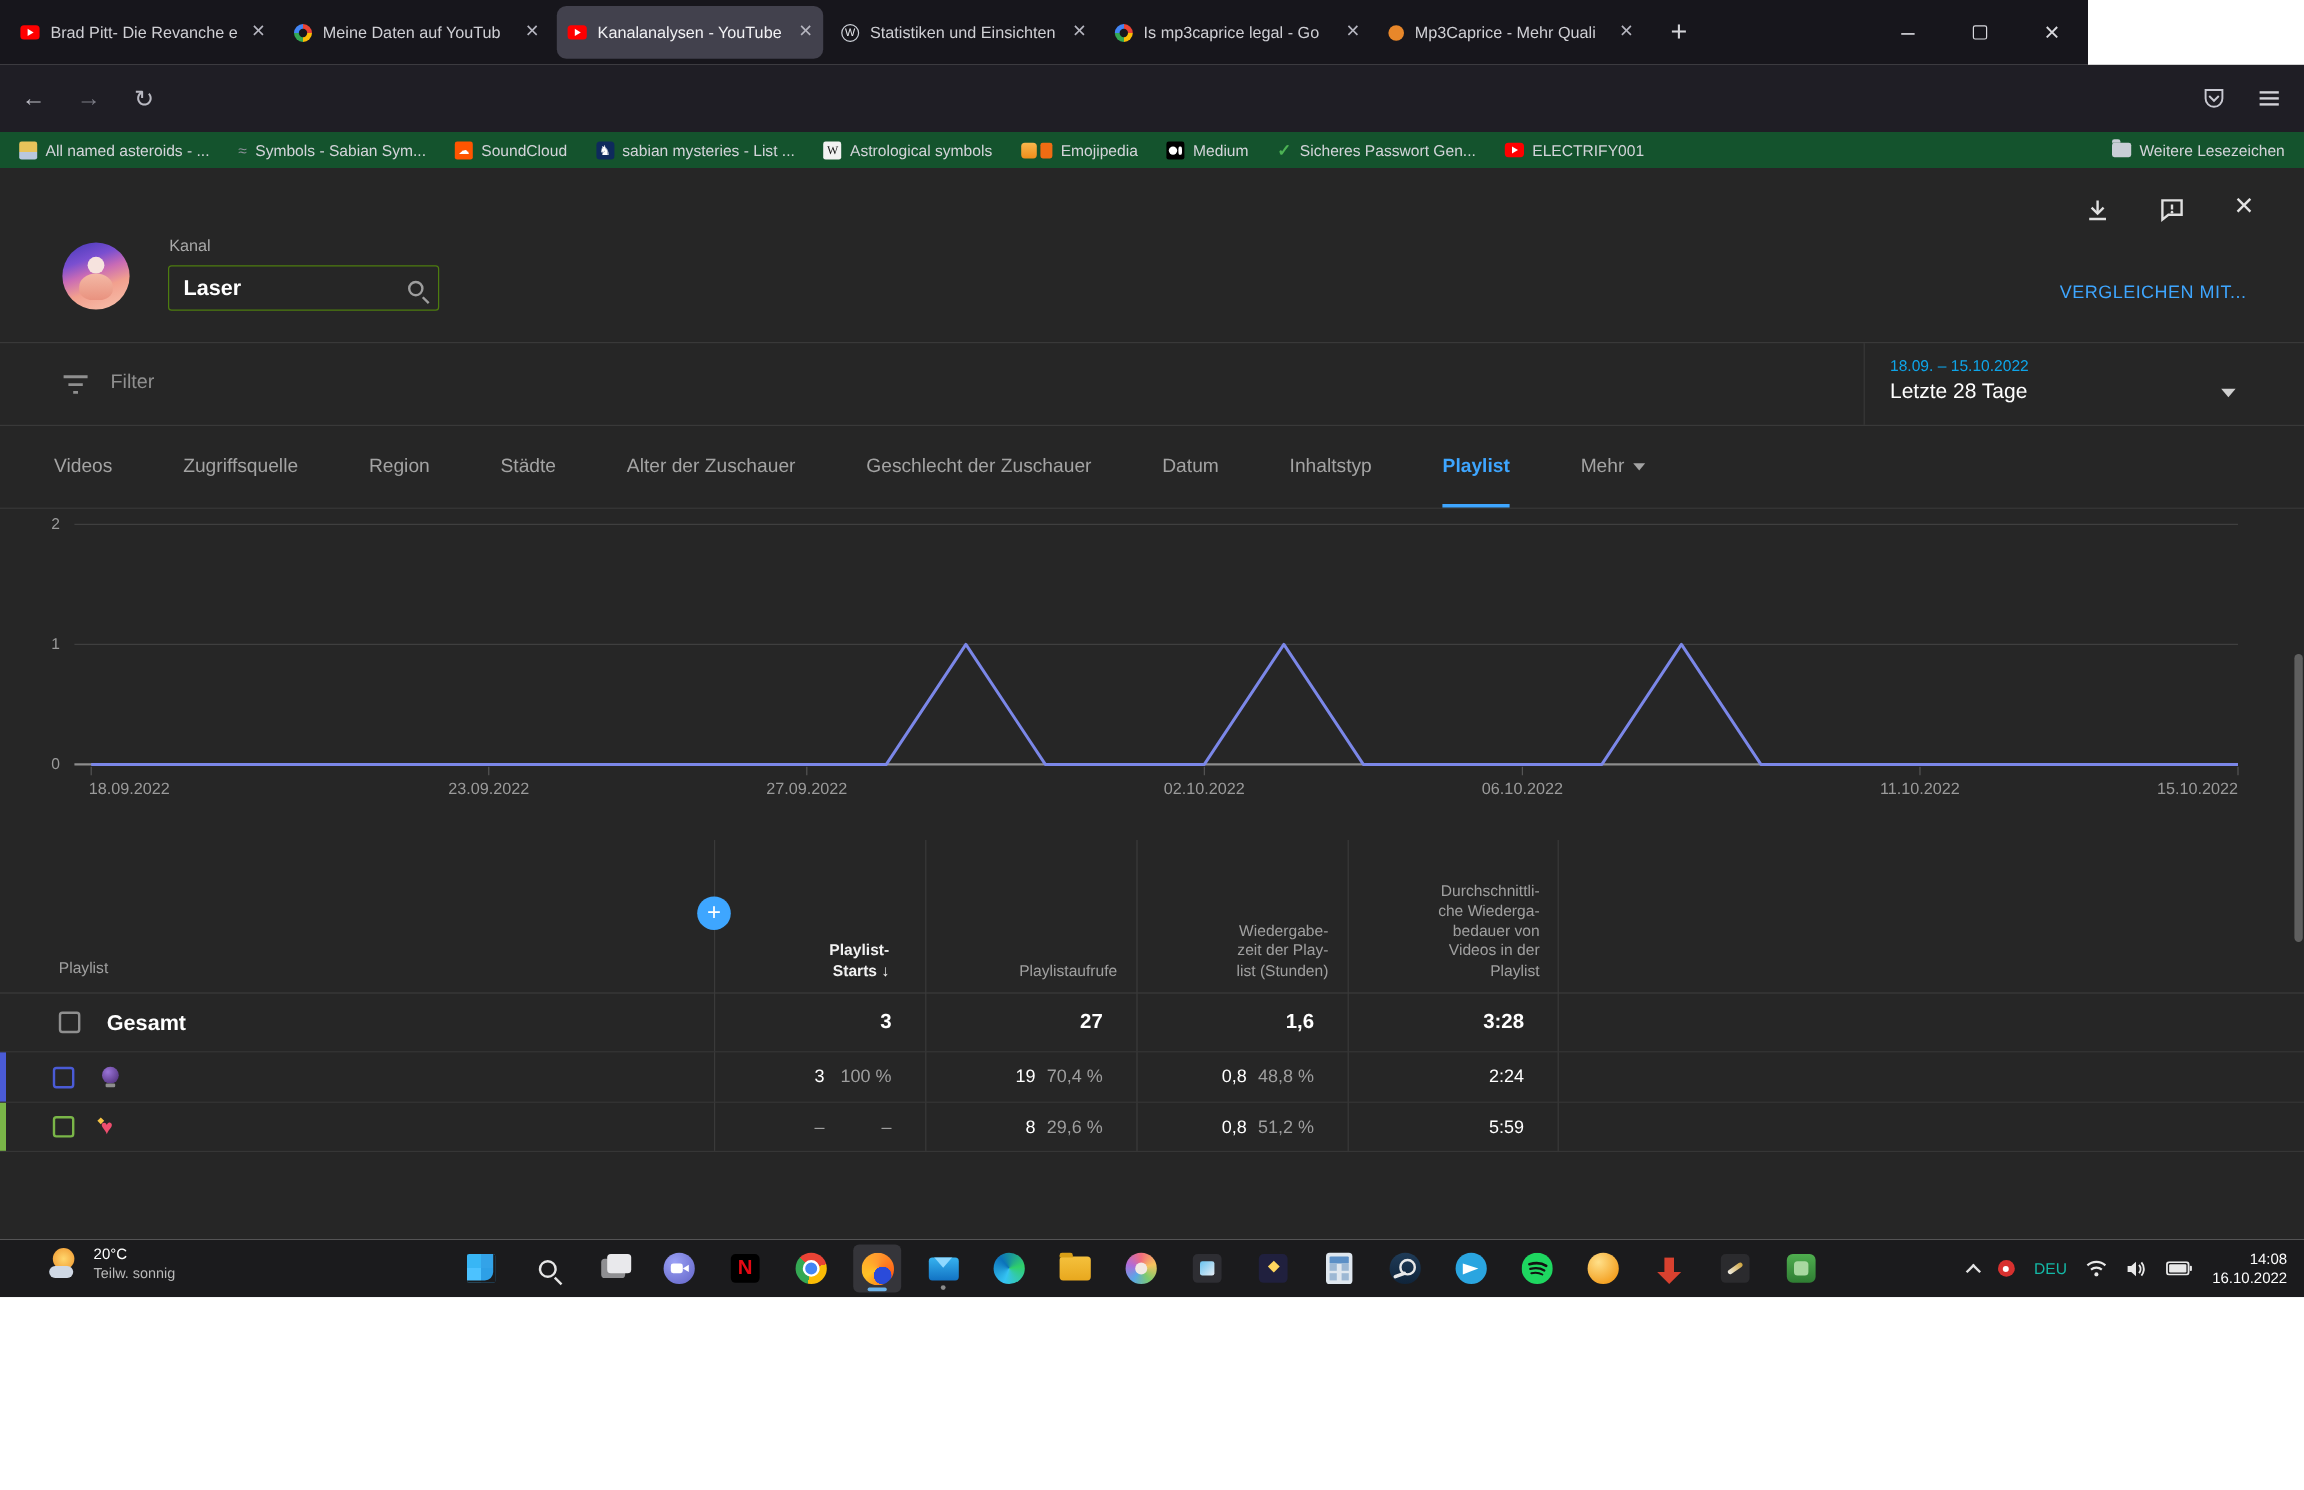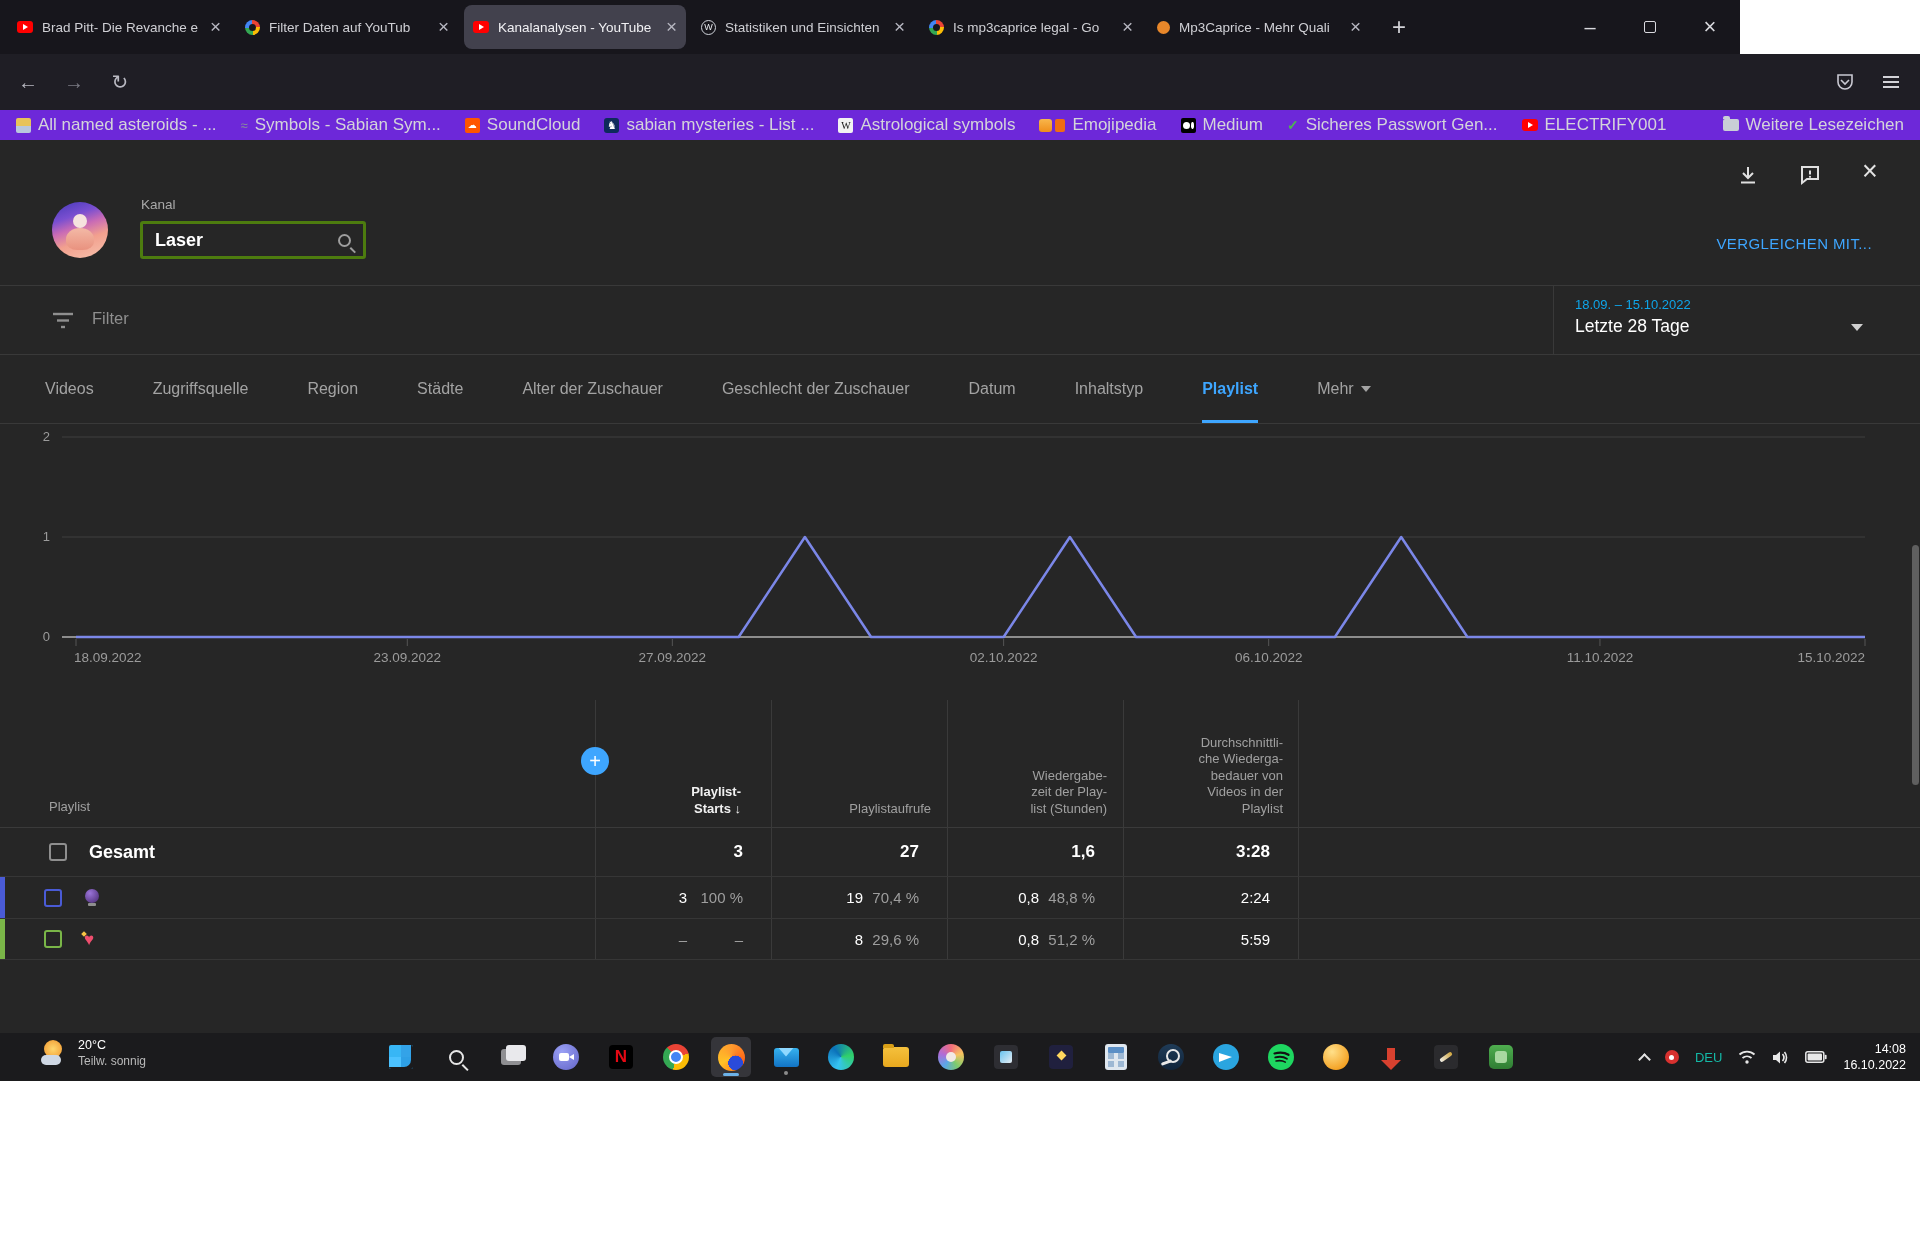--- a/index.html
+++ b/index.html
@@ -23,21 +23,21 @@
 .navbtn.back{left:10px}.navbtn.back::before{content:"←"}
 .navbtn.fwd{left:56px;color:#7b7b85}.navbtn.fwd::before{content:"→"}
 .navbtn.reload{left:102px}.navbtn.reload::before{content:"↻"}
 .urlbar{position:absolute;left:288px;top:62px;width:1380px;height:40px;background:#3b3a45;border-radius:5px;display:flex;align-items:center;color:#b6b6bf;font-size:15px;padding:0 10px}
 .urlbar svg{flex:none;margin:0 7px}
 .urltext{flex:1;overflow:hidden;white-space:nowrap;margin-left:6px}
 .urltext .dom{color:#f3f3f6}
 .star{flex:none;color:#cfcfd6;font-size:17px;margin:0 4px}
 .star::before{content:"☆"}
 .navicon{position:absolute;top:15px;width:26px;height:26px;display:flex;align-items:center;justify-content:center}
-.bmbar{position:absolute;top:110px;left:0;width:1920px;height:30px;background:#6d28d9;display:flex;align-items:center;padding:0 16px;font-size:17px;color:#d4d4da;gap:24px}
+.bmbar{position:absolute;top:110px;left:0;width:1920px;height:30px;background:#14532d;display:flex;align-items:center;padding:0 16px;font-size:13px;color:#d4d4da;gap:24px}
 .bm{display:flex;align-items:center;gap:7px;flex:none}
 .morebm{margin-left:auto;display:flex;gap:7px}
 
 .fav{flex:none;display:inline-flex;align-items:center;justify-content:center}
 .fav-yt{width:16px;height:12px;background:#f00;border-radius:3px;position:relative}
 .fav-yt::after{content:"";position:absolute;left:6px;top:3px;border-left:5px solid #fff;border-top:3px solid transparent;border-bottom:3px solid transparent}
 .fav-g{width:15px;height:15px;border-radius:50%;background:conic-gradient(#ea4335 0 25%,#fbbc05 25% 50%,#34a853 50% 75%,#4285f4 75% 100%);position:relative}
 .fav-g::after{content:"";position:absolute;inset:4px;border-radius:50%;background:#17161c}
 .fav-wp{width:15px;height:15px;border-radius:50%;border:1.5px solid #cfd3da;color:#e8eaee;font-size:9px;display:flex;align-items:center;justify-content:center}
 .fav-wp::before{content:"W"}
@@ -59,21 +59,21 @@
 .fav-chk{color:#4db354;font-size:14px;font-weight:bold}.fav-chk::before{content:"✓"}
 .fav-folder{width:16px;height:12px;background:#c9ced6;border-radius:2px;position:relative}
 .fav-folder::before{content:"";position:absolute;top:-3px;left:0;width:7px;height:3px;background:#c9ced6;border-radius:2px 2px 0 0}
 .burger{width:16px;height:2px;background:#d2d2d8;box-shadow:0 -5px 0 #d2d2d8,0 5px 0 #d2d2d8}
 
 .studio{position:absolute;top:140px;left:0;width:1920px;height:893px;background:#262626;color:#fff}
 .avatar{position:absolute;left:52px;top:62px;width:56px;height:56px;border-radius:50%;background:linear-gradient(160deg,#4338b8 0%,#7a4fd0 28%,#c96bb5 45%,#f2a08e 65%,#f7c3ae 100%);overflow:hidden}
 .avatar::before{content:"";position:absolute;left:21px;top:12px;width:14px;height:14px;border-radius:50%;background:#f6e3de}
 .avatar::after{content:"";position:absolute;left:14px;top:26px;width:28px;height:22px;border-radius:50% 50% 40% 40%;background:linear-gradient(#f3b9a6,#e9927f)}
 .klabel{position:absolute;left:141px;top:57px;font-size:13.5px;color:#a9a9a9}
-.ksearch{position:absolute;left:140px;top:81px;width:226px;height:38px;border:3px solid #4d7c0f;border-radius:3px;display:flex;align-items:center;padding:0 12px;background:#262626}
+.ksearch{position:absolute;left:140px;top:81px;width:226px;height:38px;border:1px solid #4d7c0f;border-radius:3px;display:flex;align-items:center;padding:0 12px;background:#262626}
 .ksearch .val{flex:1;font-size:18px;font-weight:bold;color:#fff}
 .mag{width:13px;height:13px;border:2px solid #9e9e9e;border-radius:50%;position:relative}
 .mag::after{content:"";position:absolute;left:11px;top:11px;width:7px;height:2px;background:#9e9e9e;transform:rotate(45deg);transform-origin:0 0}
 .hicon{position:absolute;top:20px;width:30px;height:30px;display:flex;align-items:center;justify-content:center;color:#e0e0e0}
 .xclose{font-size:27px;color:#e3e3e3}
 .compare{position:absolute;right:48px;top:95px;color:#3ea6ff;font-size:15px;font-weight:normal;letter-spacing:.4px}
 .frow{position:absolute;top:145px;left:0;width:1920px;height:70px;border-top:1px solid #393939;border-bottom:1px solid #393939}
 .funnel{position:absolute;left:52px;top:26px}
 .ftext{position:absolute;left:92px;top:23px;font-size:16.5px;color:#8f8f8f}
 .fdiv{position:absolute;left:1553px;top:0;width:1px;height:100%;background:#393939}
@@ -174,21 +174,21 @@
 <body>
 
 <div class="tabbar">
   <div class="tab">
     <span class="fav fav-yt"></span>
     <span class="lbl">Brad Pitt- Die Revanche e</span>
     <span class="tclose"></span>
   </div>
   <div class="tab">
     <span class="fav fav-g"></span>
-    <span class="lbl">Filter Daten auf YouTub</span>
+    <span class="lbl">Meine Daten auf YouTub</span>
     <span class="tclose"></span>
   </div>
   <div class="tab active">
     <span class="fav fav-yt"></span>
     <span class="lbl">Kanalanalysen - YouTube</span>
     <span class="tclose"></span>
   </div>
   <div class="tab">
     <span class="fav fav-wp"></span>
     <span class="lbl">Statistiken und Einsichten</span>

